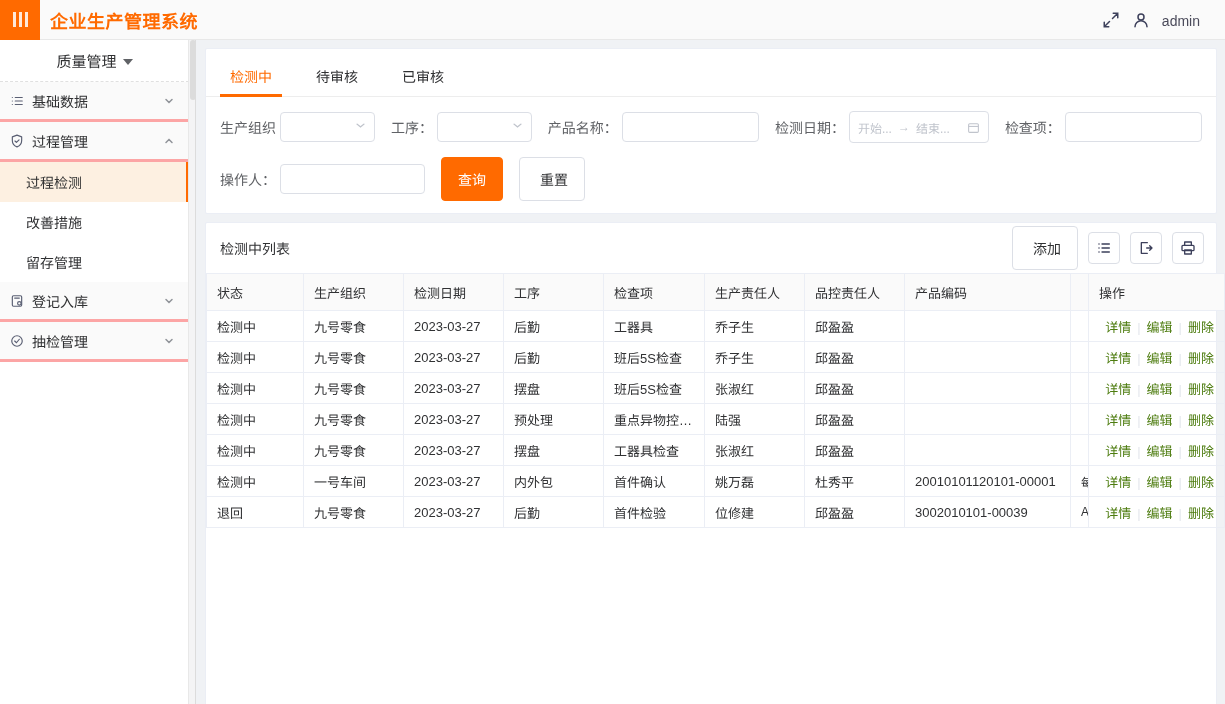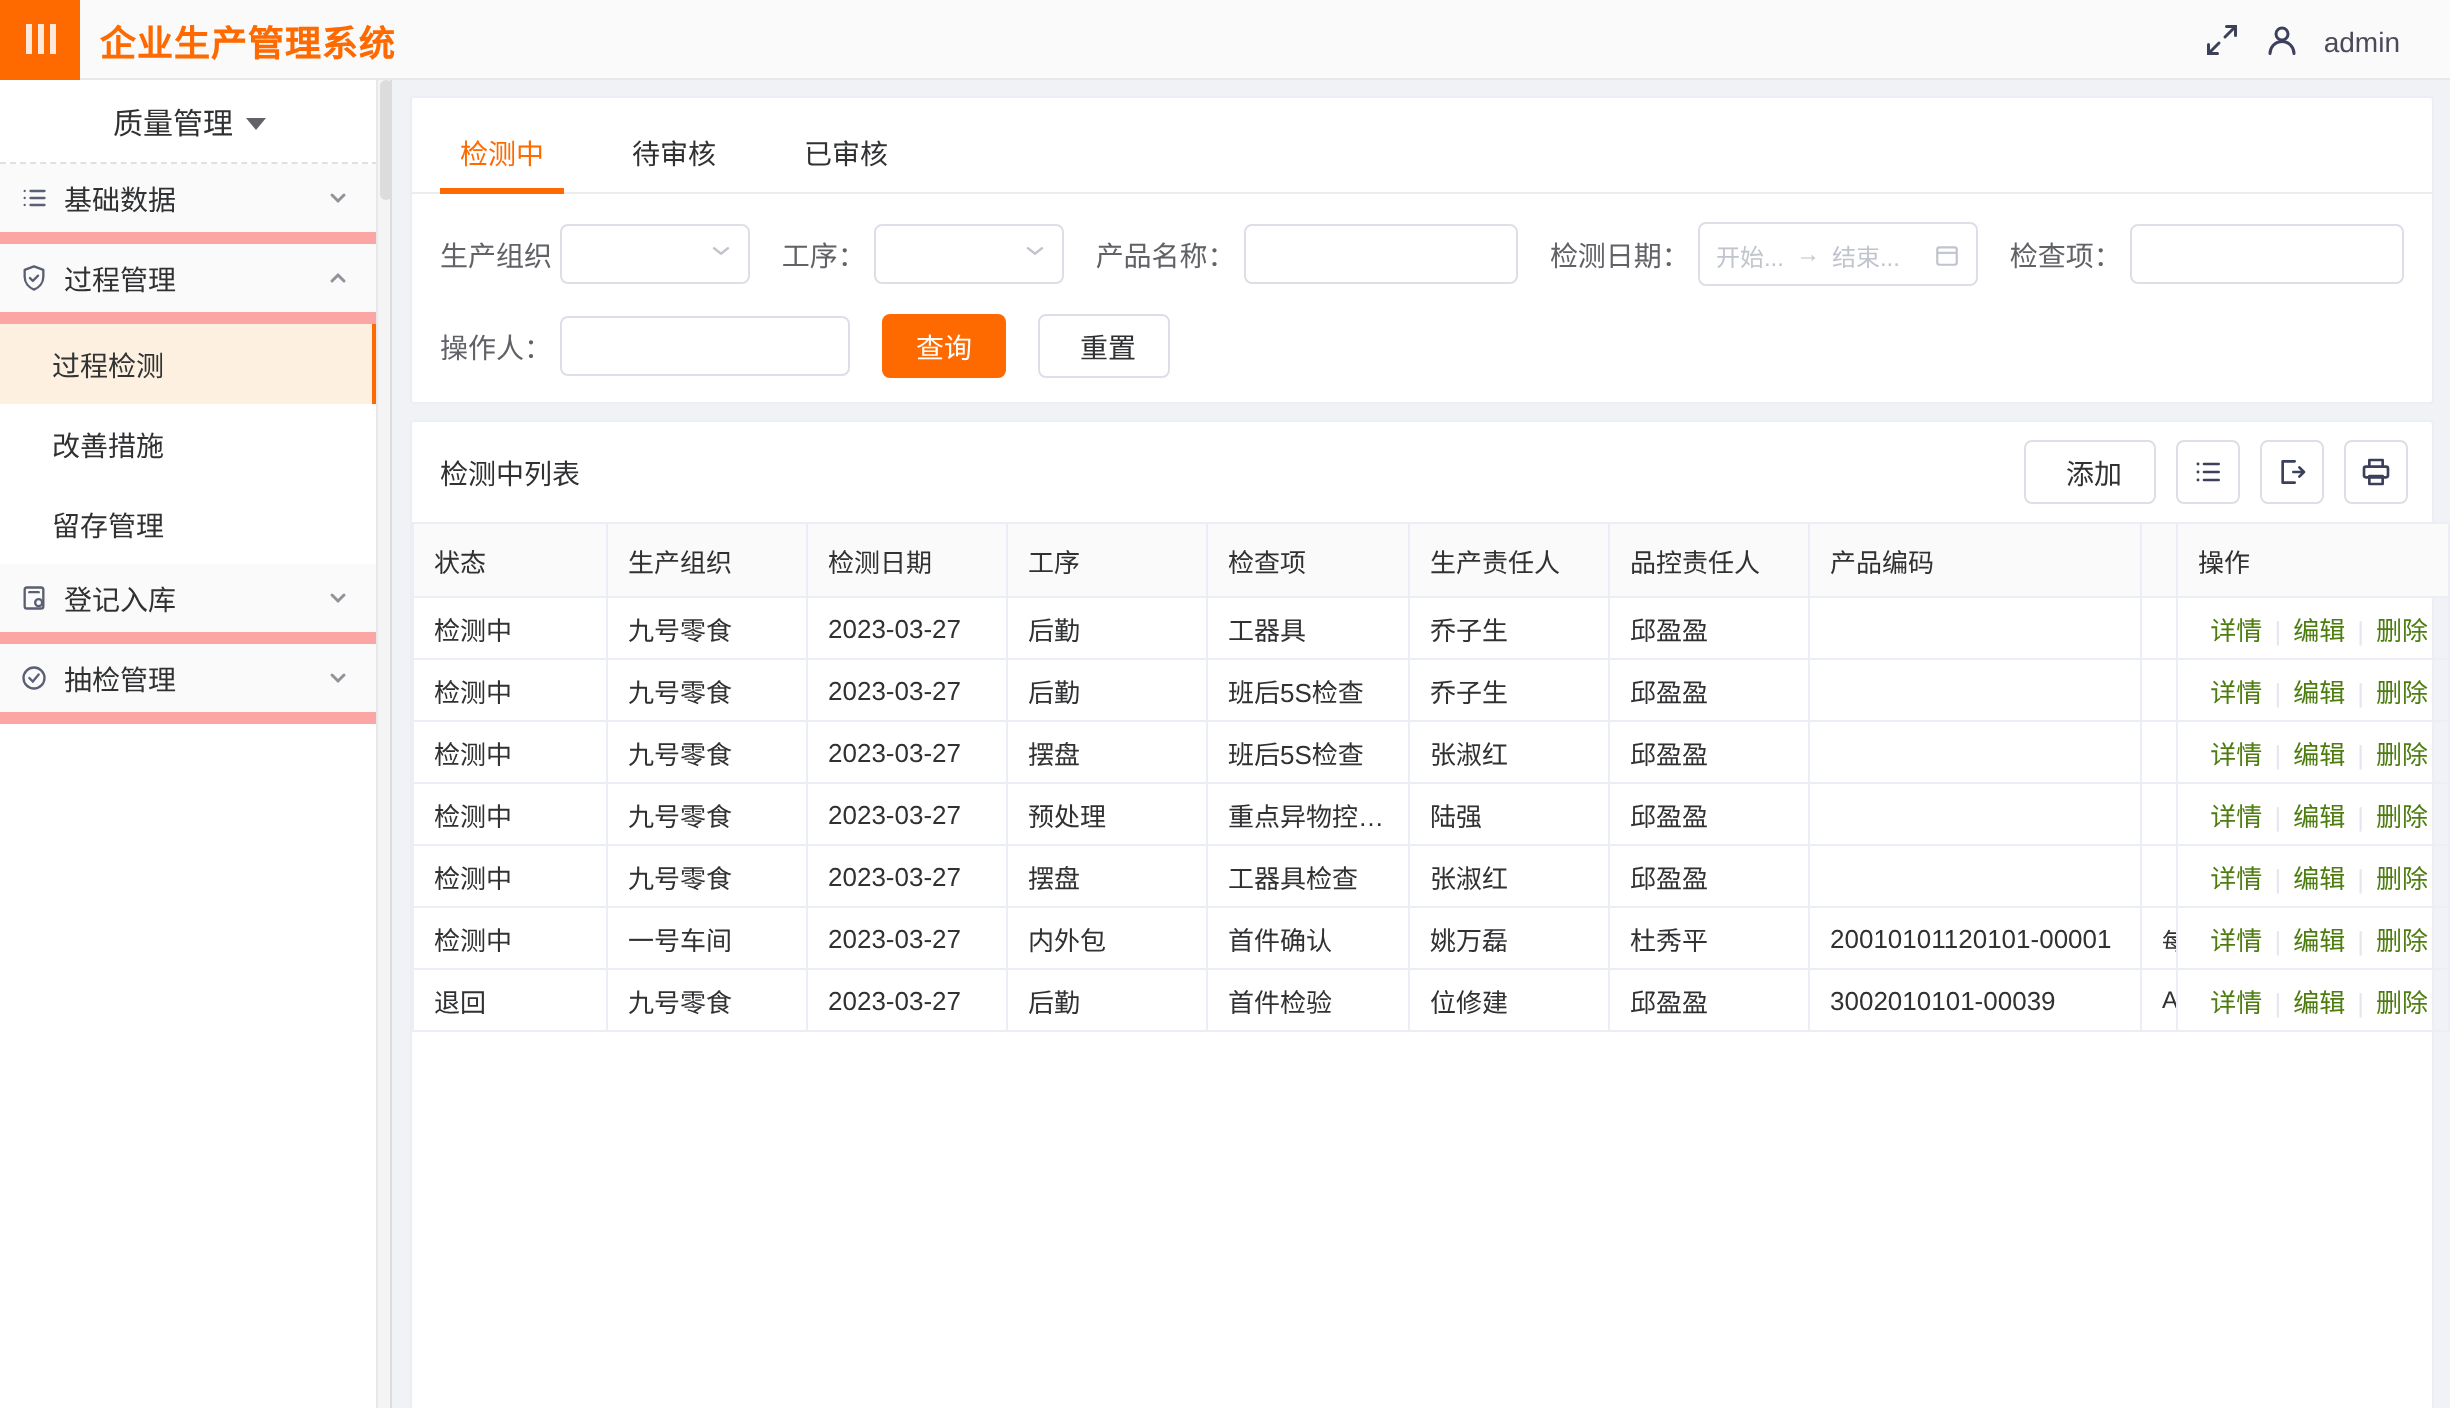--- a/index.html
+++ b/index.html
@@ -76,21 +76,21 @@
     margin-top: 2px;
   }
   .menu-item {
     height: 40px;
     display: flex; align-items: center;
     padding: 0 14px 0 6px;
     font-size: 14px;
     color: #303133;
     cursor: pointer;
     background: #fafafa;
-    border-bottom: 6px solid #fca5a5;
+    border-bottom: 3px solid #fca5a5;
   }
   .menu-item .mi-icon {
     width: 22px; flex: 0 0 22px;
     display: flex; align-items: center; justify-content: center;
     color: #5a5f73;
   }
   .menu-item .mi-label { flex: 1 1 auto; padding-left: 4px; }
   .menu-item .mi-arrow { color: #909399; display: flex; }
 
   .submenu-item {
@@ -198,21 +198,21 @@
     display: flex; align-items: center;
     padding: 0 8px; gap: 6px;
     font-size: 12px; color: #c0c4cc;
     cursor: pointer;
   }
   .daterange .dr-ph { white-space: nowrap; overflow: hidden; }
   .daterange .arrow { color: #c0c4cc; }
   .daterange .cal { margin-left: auto; color: #c0c4cc; display: flex; }
 
   .btn {
-    height: 32px; min-width: 56px;
+    height: 44px; min-width: 56px;
     border-radius: 4px;
     display: inline-flex; align-items: center; justify-content: center;
     font-size: 14px;
     cursor: pointer;
     padding: 0 16px;
     font-family: Liberation Serif, serif;
   }
   .btn-primary { background: #ff6a00; color: #fff; border: 1px solid #ff6a00; }
   .btn-default { background: #fff; color: #303133; border: 1px solid #dcdfe6; padding-left: 20px; }
 

